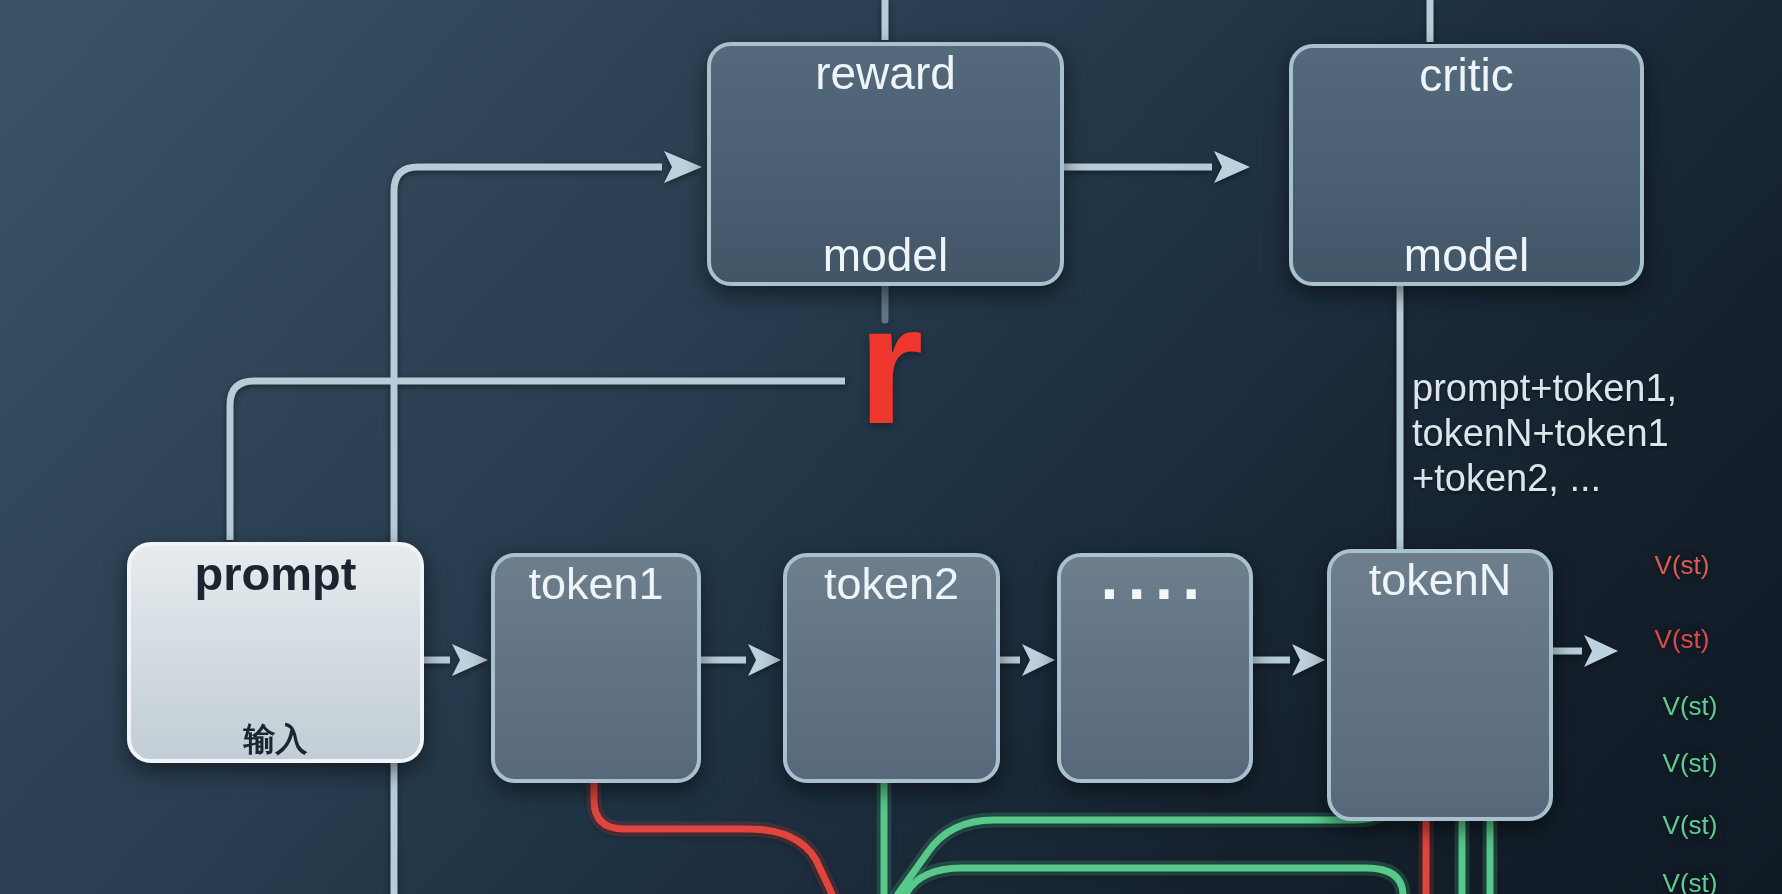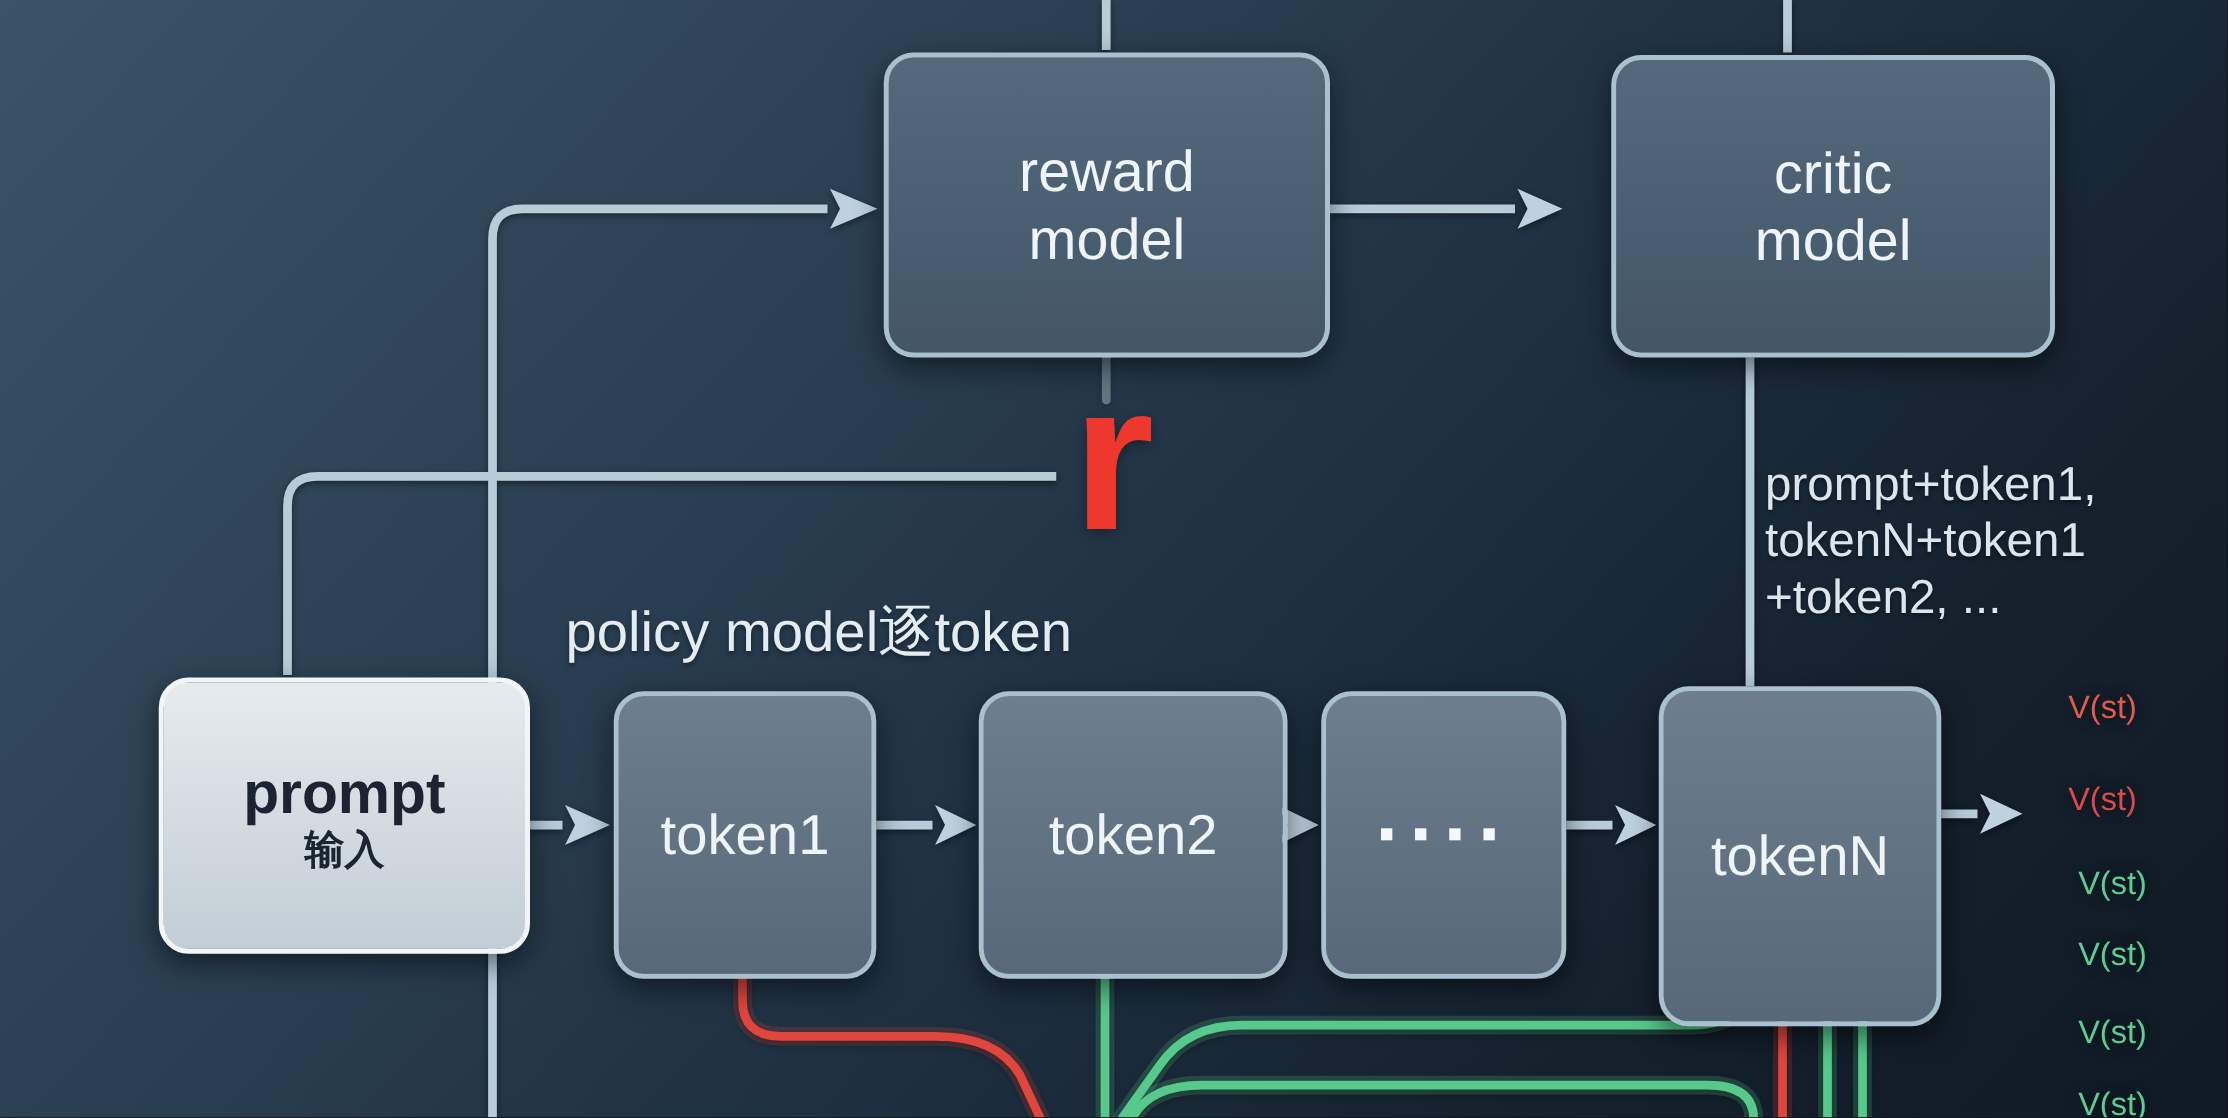--- a/index.html
+++ b/index.html
@@ -4,21 +4,21 @@
 <style>
   html,body{margin:0;padding:0;background:#0d141c;}
   #stage{
     position:relative;width:1782px;height:894px;overflow:hidden;
     font-family:"Liberation Sans", sans-serif;
     background:linear-gradient(133deg,#3a5365 0%,#32495b 18%,#283d4f 38%,#1d2f40 58%,#15212d 78%,#101a25 100%);
   }
   svg.wires{position:absolute;left:0;top:0;z-index:1;filter:drop-shadow(0 2px 3px rgba(0,0,0,.45));}
   .node{
     position:absolute;z-index:2;border-radius:24px;
-    display:flex;flex-direction:column;align-items:center;justify-content:center;
+    display:flex;flex-direction:column;align-items:center;justify-content:space-between;
     border:4px solid #a9c0ce;box-sizing:border-box;
     background:linear-gradient(180deg,#60758a 0%,#4a5e70 100%);
     box-shadow:0 8px 22px rgba(0,0,0,.5);
     color:#eef4f7;text-align:center;line-height:1.18;
   }
   .node.model{background:linear-gradient(180deg,#54697c 0%,#42566а 100%);background:linear-gradient(180deg,#54697c 0%,#425668 100%);font-size:46px;}
   .node.token{background:linear-gradient(180deg,#6d7f8d 0%,#56687a 100%);font-size:45px;}
   .node.prompt{
     background:linear-gradient(180deg,#e6ebee 0%,#c2cdd5 100%);
     border-color:#f1f5f7;color:#1b2531;font-size:47px;font-weight:700;
@@ -102,35 +102,34 @@
 
   <div class="node prompt" style="left:83px;top:542px;width:297px;height:221px;margin-left:44px;">
     <span>prompt</span>
     <span class="cjk">输入</span>
   </div>
 
   <div class="node token" style="left:491px;top:553px;width:210px;height:230px;">
     <span>token1</span>
   </div>
 
-  <div class="node token" style="left:783px;top:553px;width:247px;height:230px;">
+  <div class="node token" style="left:783px;top:553px;width:217px;height:230px;">
     <span>token2</span>
   </div>
 
   <div class="node token" style="left:1057px;top:553px;width:196px;height:230px;">
     <span class="ellipsis-glyph">····</span>
   </div>
 
   <div class="node token" style="left:1327px;top:549px;width:226px;height:272px;">
     <span>tokenN</span>
   </div>
 
   <div class="rsignal" style="left: 858px; top: 298px; color: rgb(238, 56, 46);">r</div>
 
-  <div class="caption" style="left:415px;top:476px;width:480px;">policy model逐token</div>
 
   <div class="critic-input" style="left:1412px;top:366px;">
     <div>prompt+token1,</div>
     <div>tokenN+token1</div>
     <div>+token2, ...</div>
   </div>
 
   <div class="vlabel" style="left: 1622px; top: 550px; color: rgb(226, 90, 80);">V(st)</div>
   <div class="vlabel" style="left: 1622px; top: 624px; color: rgb(221, 74, 74);">V(st)</div>
   <div class="vlabel" style="left: 1630px; top: 691px; color: rgb(94, 205, 145);">V(st)</div>

